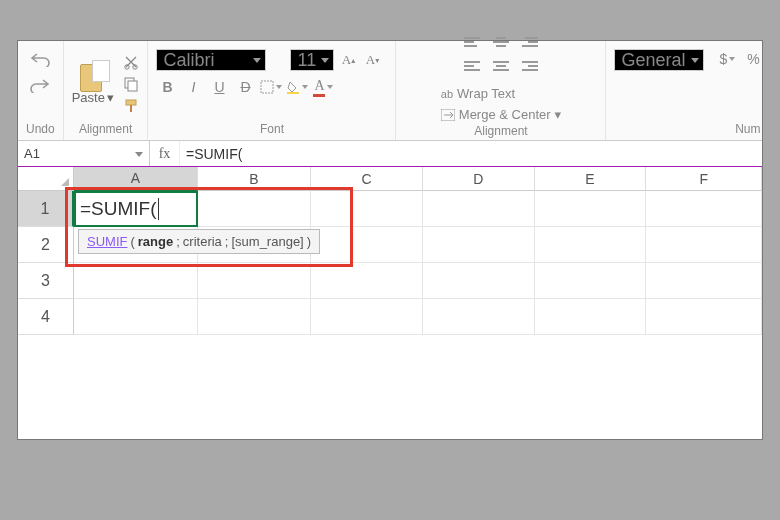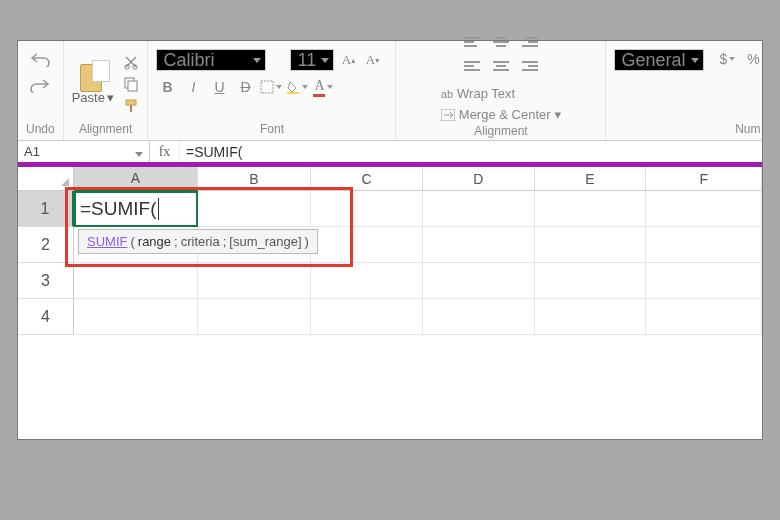--- a/index.html
+++ b/index.html
@@ -122,21 +122,21 @@
   .align-grid { display:grid; grid-template-columns: repeat(3, 22px); grid-template-rows: repeat(2, 20px); gap:4px;}
   .align-ic { display:flex; flex-direction:column; justify-content:center; gap:2px;}
   .align-ic span{ display:block; height:2px; background:#999; }
   .align-side { display:flex; flex-direction:column; gap:6px; font-size:13px; color:#888;}
   .align-side-row{display:flex; align-items:center; gap:4px;}
   
   .num-group { flex: 0 0 110px; }
   .num-body { flex-direction:row; align-items:flex-start; gap:12px; padding-top:4px; width:100%;}
   
   .formula-bar {
-    display:flex; align-items:center; height:26px; border-bottom:5px solid #a21caf; font-size:13px;
+    display:flex; align-items:center; height:26px; border-bottom:1px solid #a21caf; font-size:13px;
   }
   .name-box {
     width: 132px; height:100%; border-right:1px solid #ccc; display:flex; align-items:center; padding:0 4px 0 6px; position:relative; color:#444;
   }
   .name-box::after{
     content:""; position:absolute; right:6px; top:11px; border-left:4px solid transparent; border-right:4px solid transparent; border-top:5px solid #888;
   }
   .fx {
     width:30px; font-family:"Times New Roman",serif; color:#666; text-align:center; border-right:1px solid #eee; height:100%; display:flex;align-items:center;justify-content:center; font-size:14px;
   }
@@ -162,21 +162,21 @@
     border:2px solid #107c41; background:#fff; display:flex; align-items:center; padding:0 4px; font-size:19px; color:#333; z-index:5;
   }
   .cursor { display:inline-block; width:1px; height:22px; background:#333; margin-left:1px;}
   
   .fn-tooltip {
     position:absolute; left:60px; top:62px; z-index:6;
     background:#f4f4f4; border:1px solid #bbb; padding:4px 8px; font-size:13px; color:#555;
     display:flex; gap:3px; align-items:baseline;
   }
   .fn-link { color:#8b5cf6; text-decoration: underline; font-weight:400;}
-  .fn-arg { font-weight:400; color:#333;}
+  .fn-arg { font-weight:700; color:#333;}
   
   .annotation {
     position:absolute; left:47px; top:20px; width:288px; height:80px;
     border:3px solid #e03a2f; z-index:10; pointer-events:none;
   }
   
   svg { display:block; }
 </style>
 </head>
 <body>

